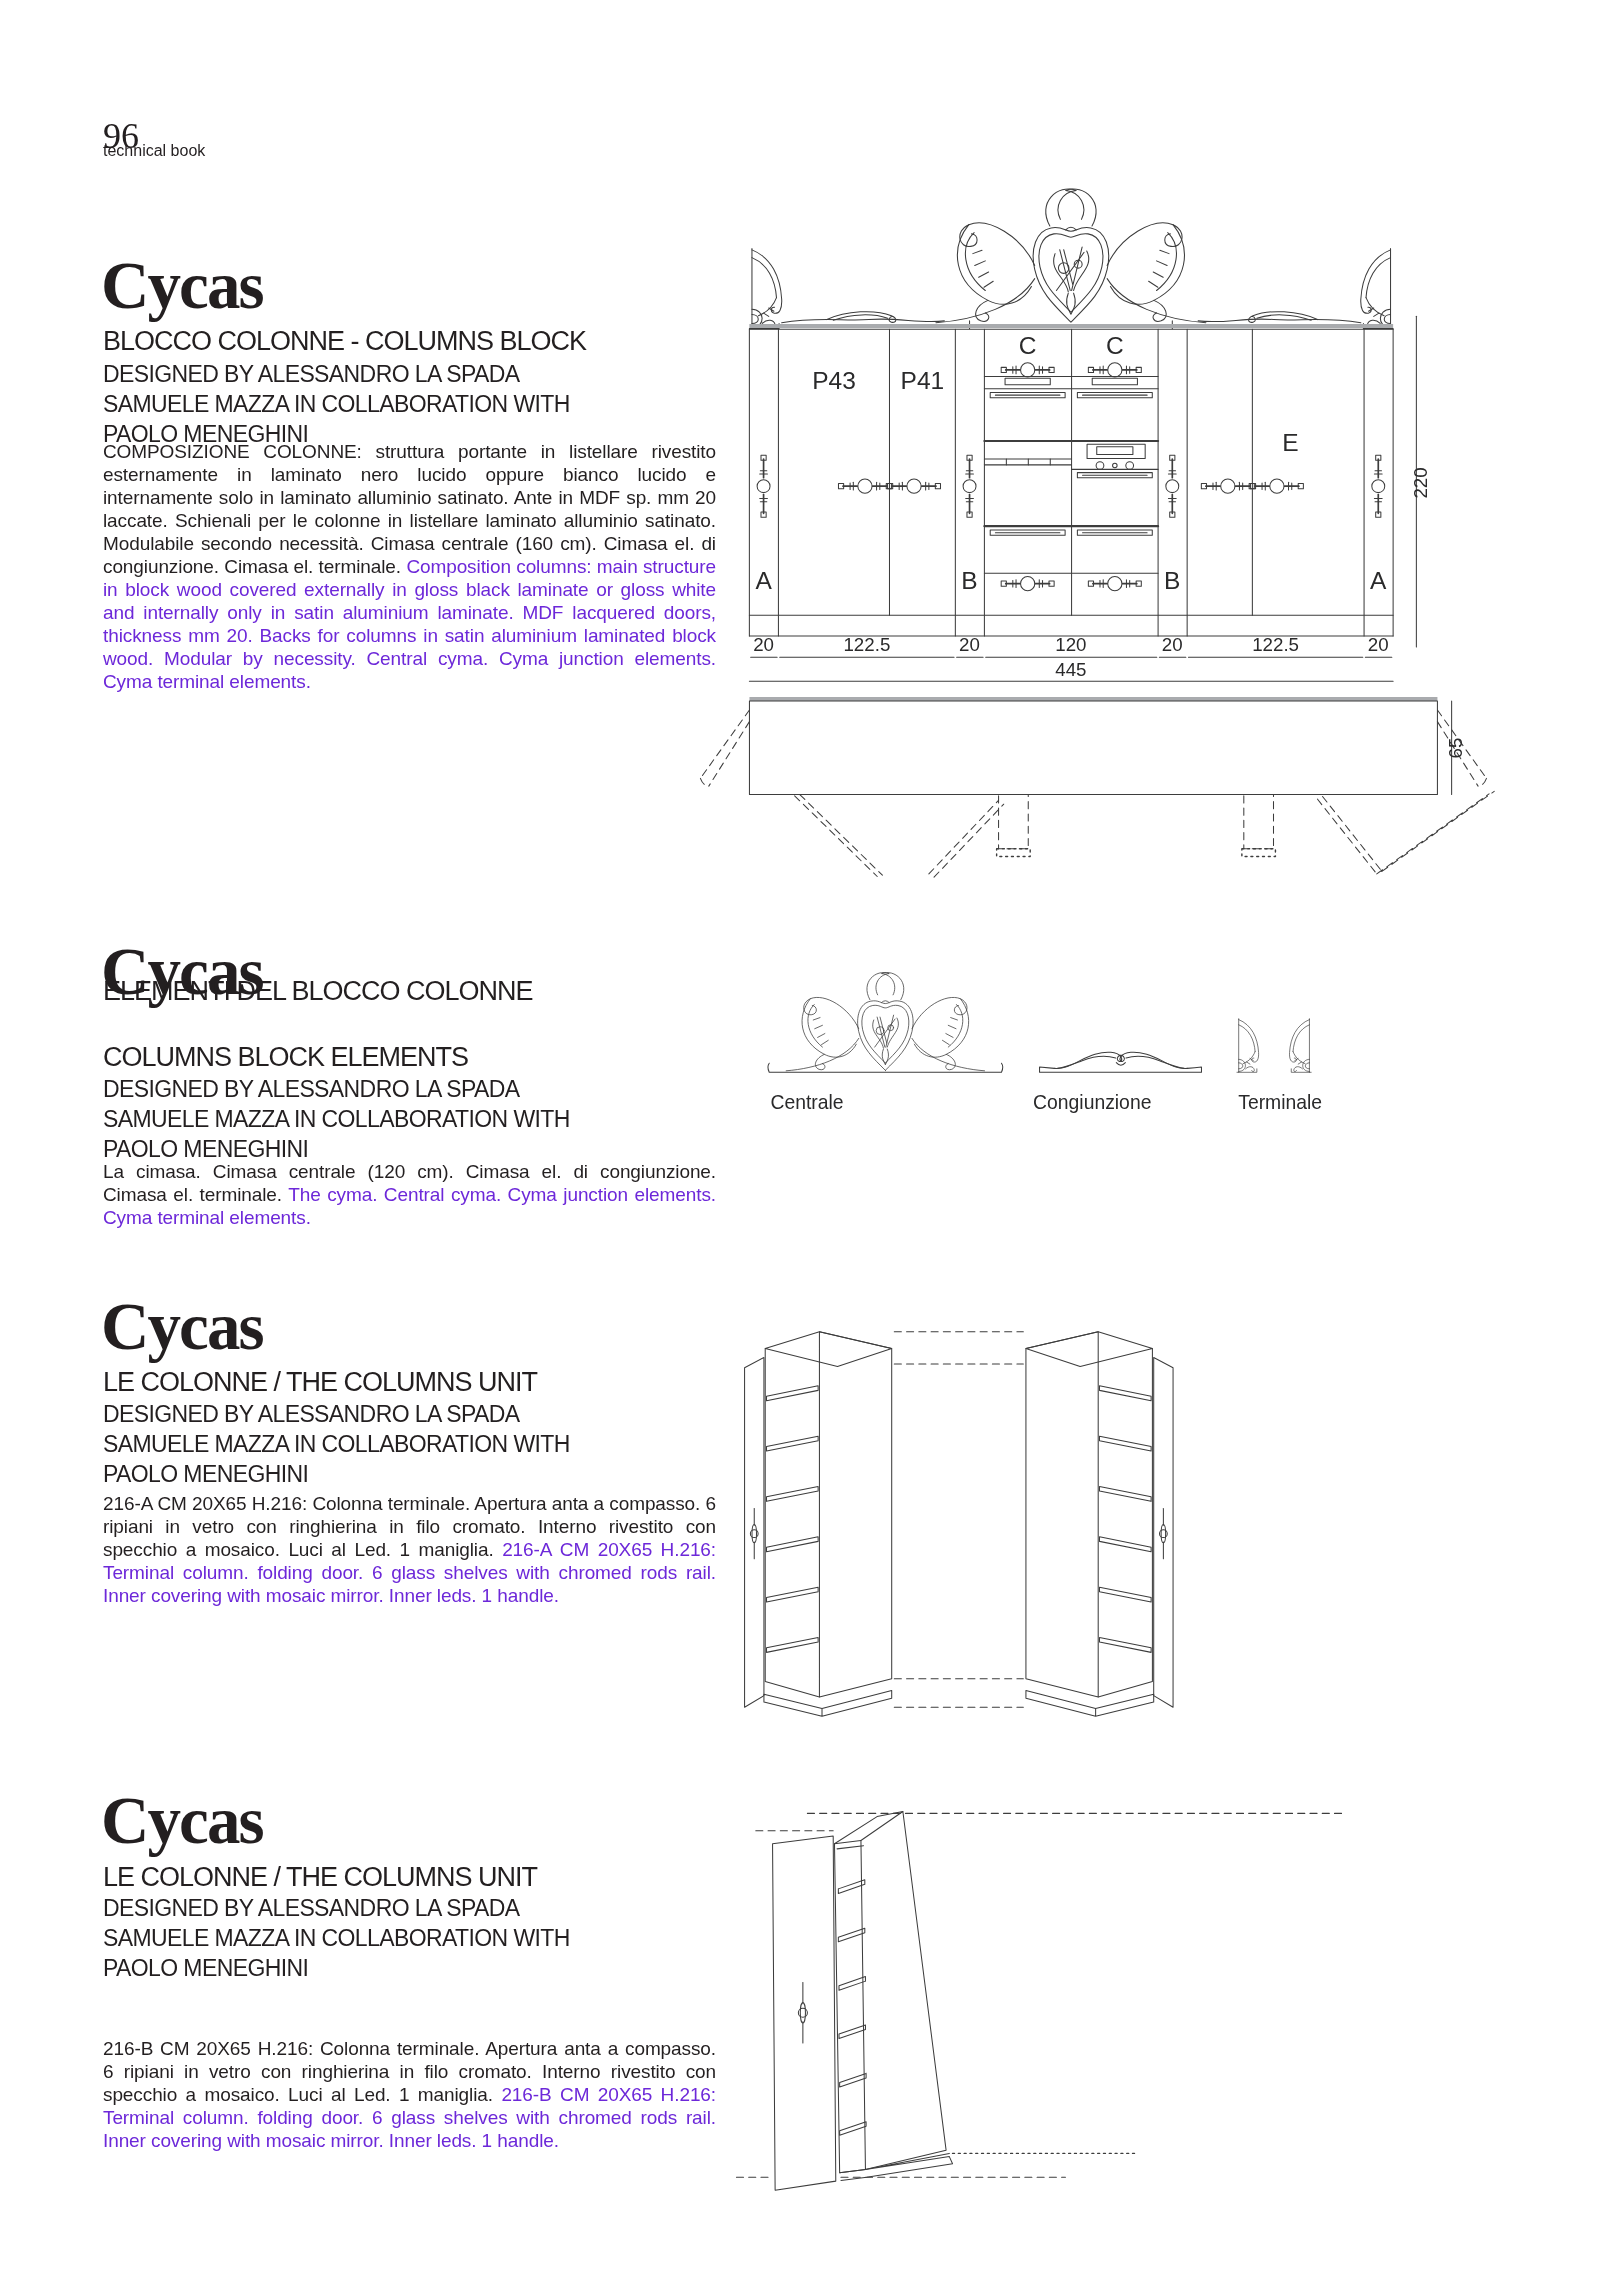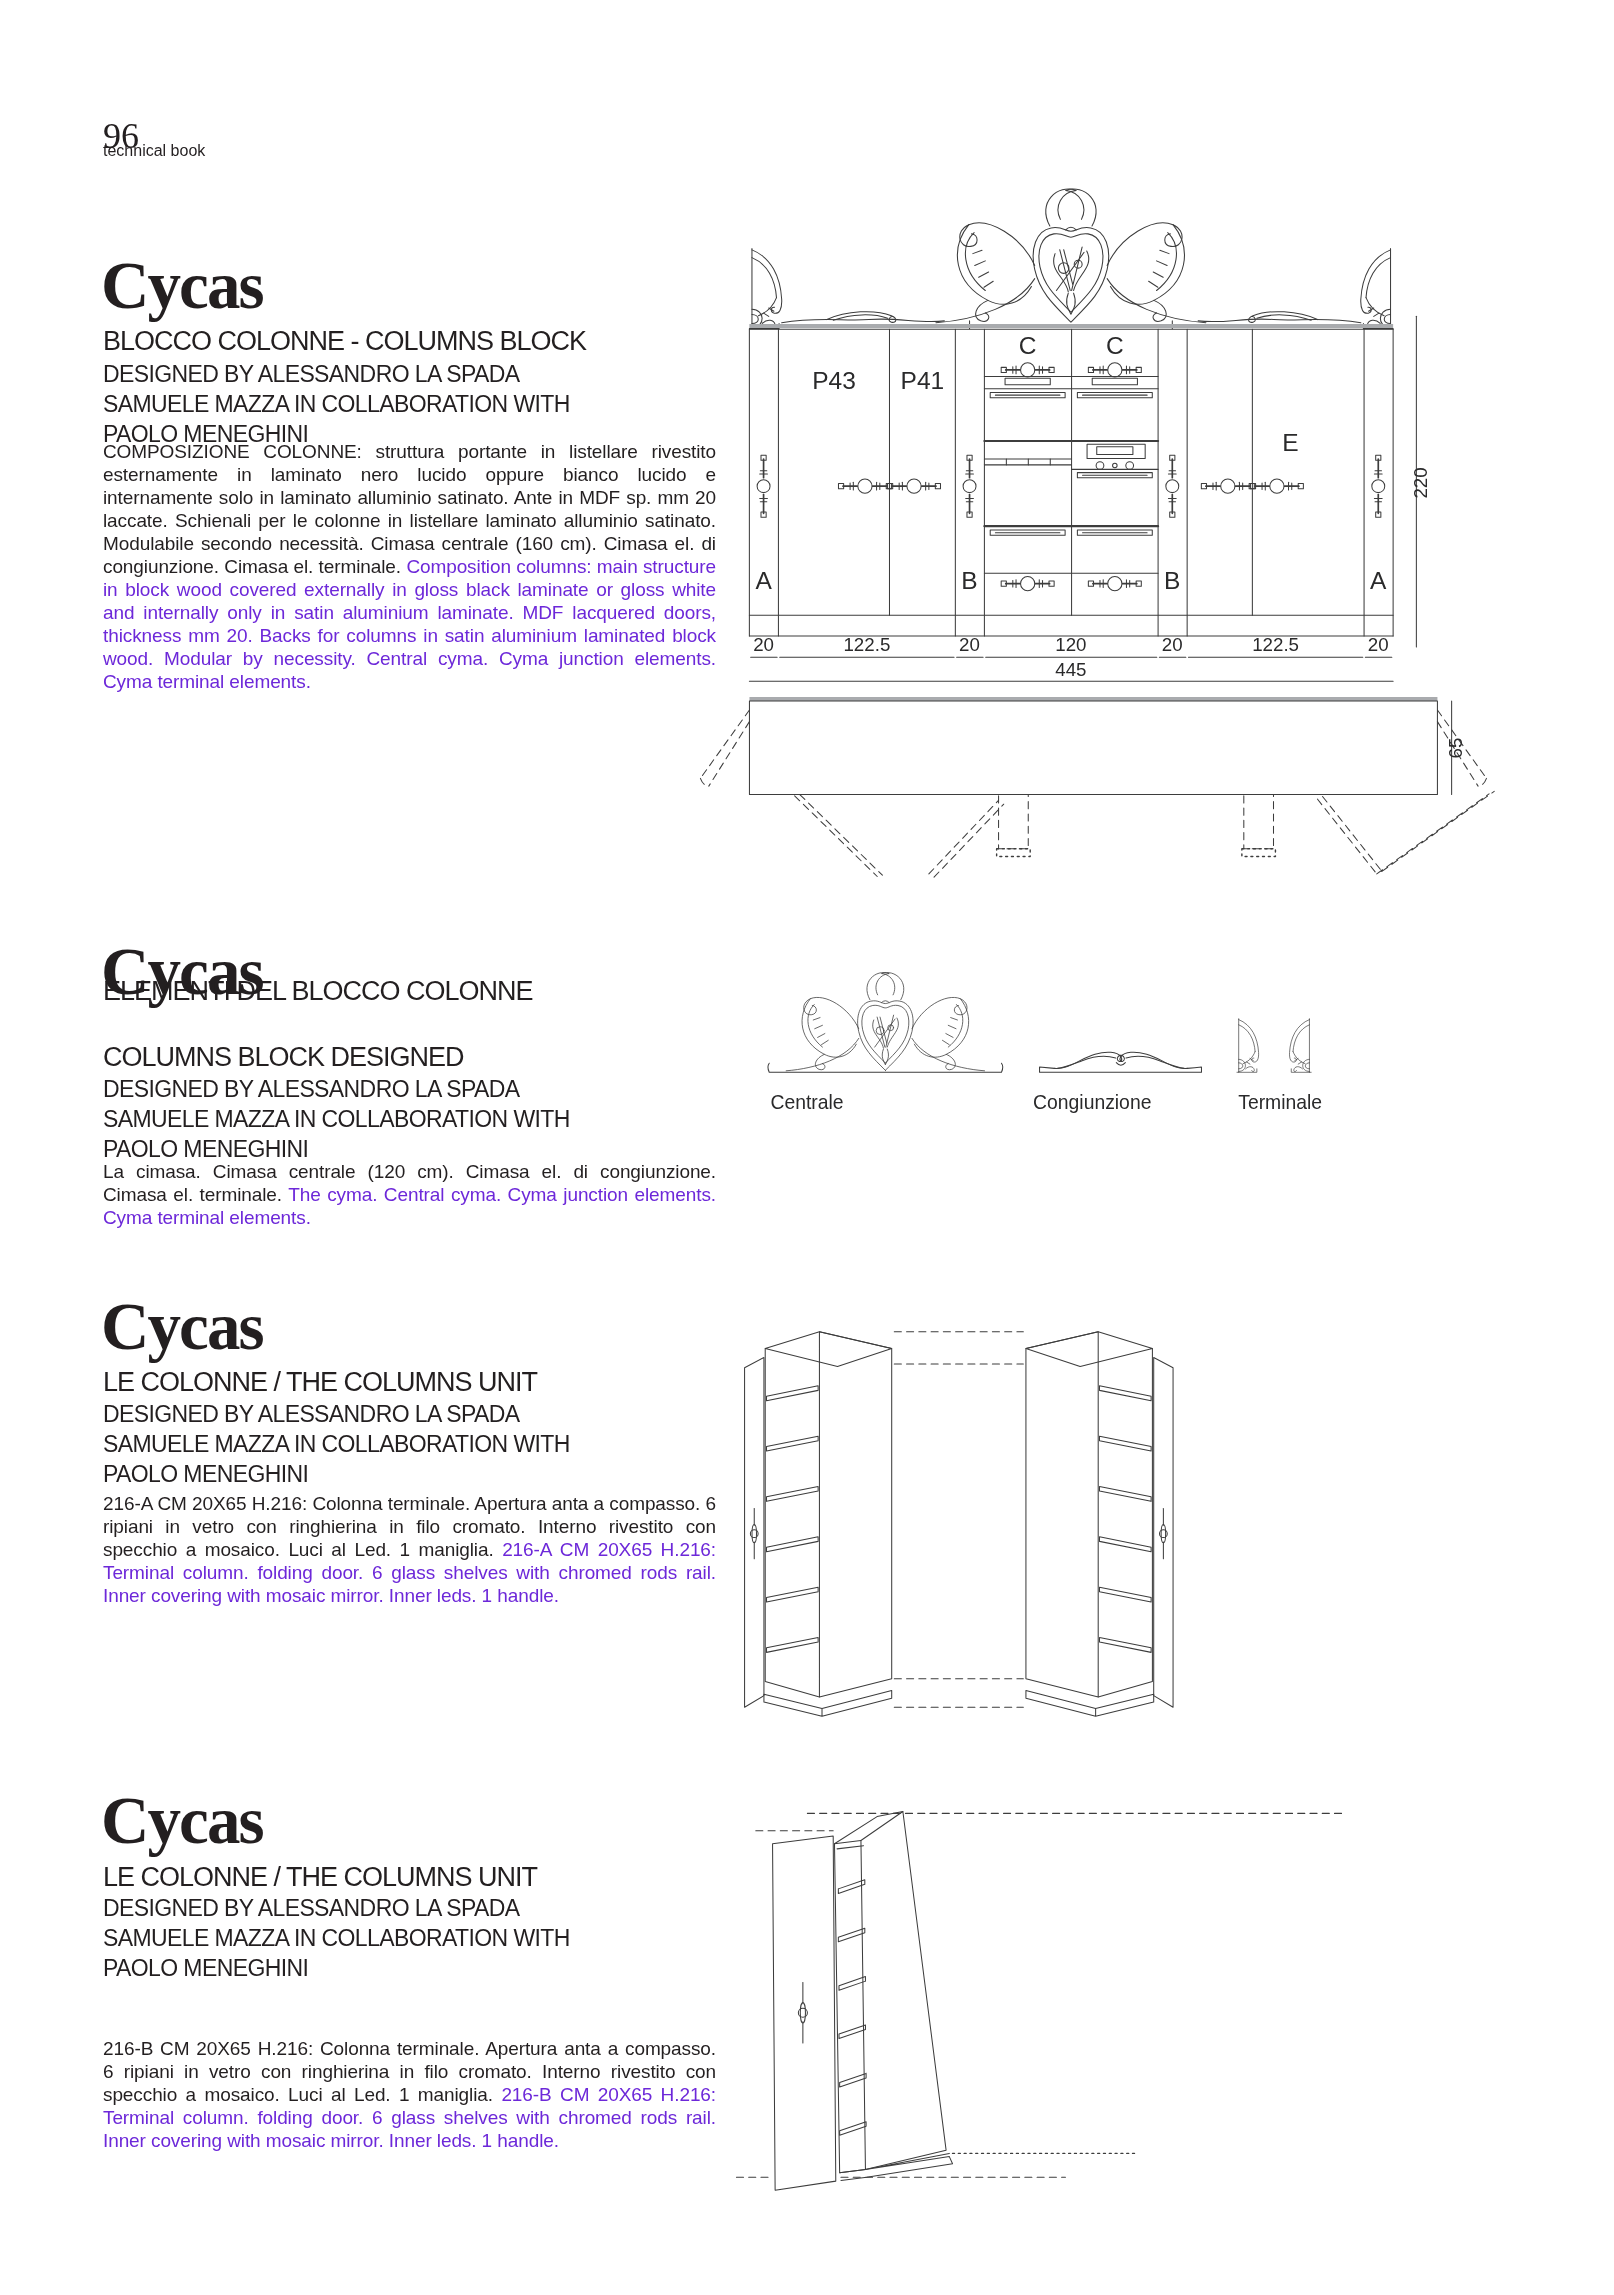--- a/index.html
+++ b/index.html
@@ -242,21 +242,21 @@
     <path d="M1092,294 L1266,170 M1100,290 L1274,166"></path>
   </g>
   <g>
     <line class="ln" x1="1208" y1="26" x2="1208" y2="171"></line>
     <text class="dim" transform="rotate(-90 1224 99)" x="1224" y="99" text-anchor="middle">65</text>
   </g>
 </svg>
 
 <div class="abs cycas" style="left:101px;top:938px;">Cycas</div>
 <div class="abs sub" style="left:103px;top:976px;">ELEMENTI DEL BLOCCO COLONNE</div>
-<div class="abs sub" style="left:103px;top:1042px;">COLUMNS BLOCK DESIGNED</div>
+<div class="abs sub" style="left:103px;top:1042px;">COLUMNS BLOCK ELEMENTS</div>
 <div class="abs" style="left:103px;top:1074px;">
   <div class="des">DESIGNED BY ALESSANDRO LA SPADA</div>
   <div class="des">SAMUELE MAZZA IN COLLABORATION WITH</div>
   <div class="des">PAOLO MENEGHINI</div>
 </div>
 <p class="abs para" style="left:103px;top:1160px;margin:0;"><span>La cimasa. Cimasa centrale (120 cm). Cimasa el. di congiunzione. Cimasa el. terminale.</span> <span class="gray">The cyma. Central cyma. Cyma junction elements. Cyma terminal elements.</span></p>
 
 <svg class="abs drw" style="left:743px;top:940px;" width="646" height="200" viewBox="0 0 1000 310">
   <g>
     <use href="#crest" transform="translate(220,55) scale(0.75)"></use>

